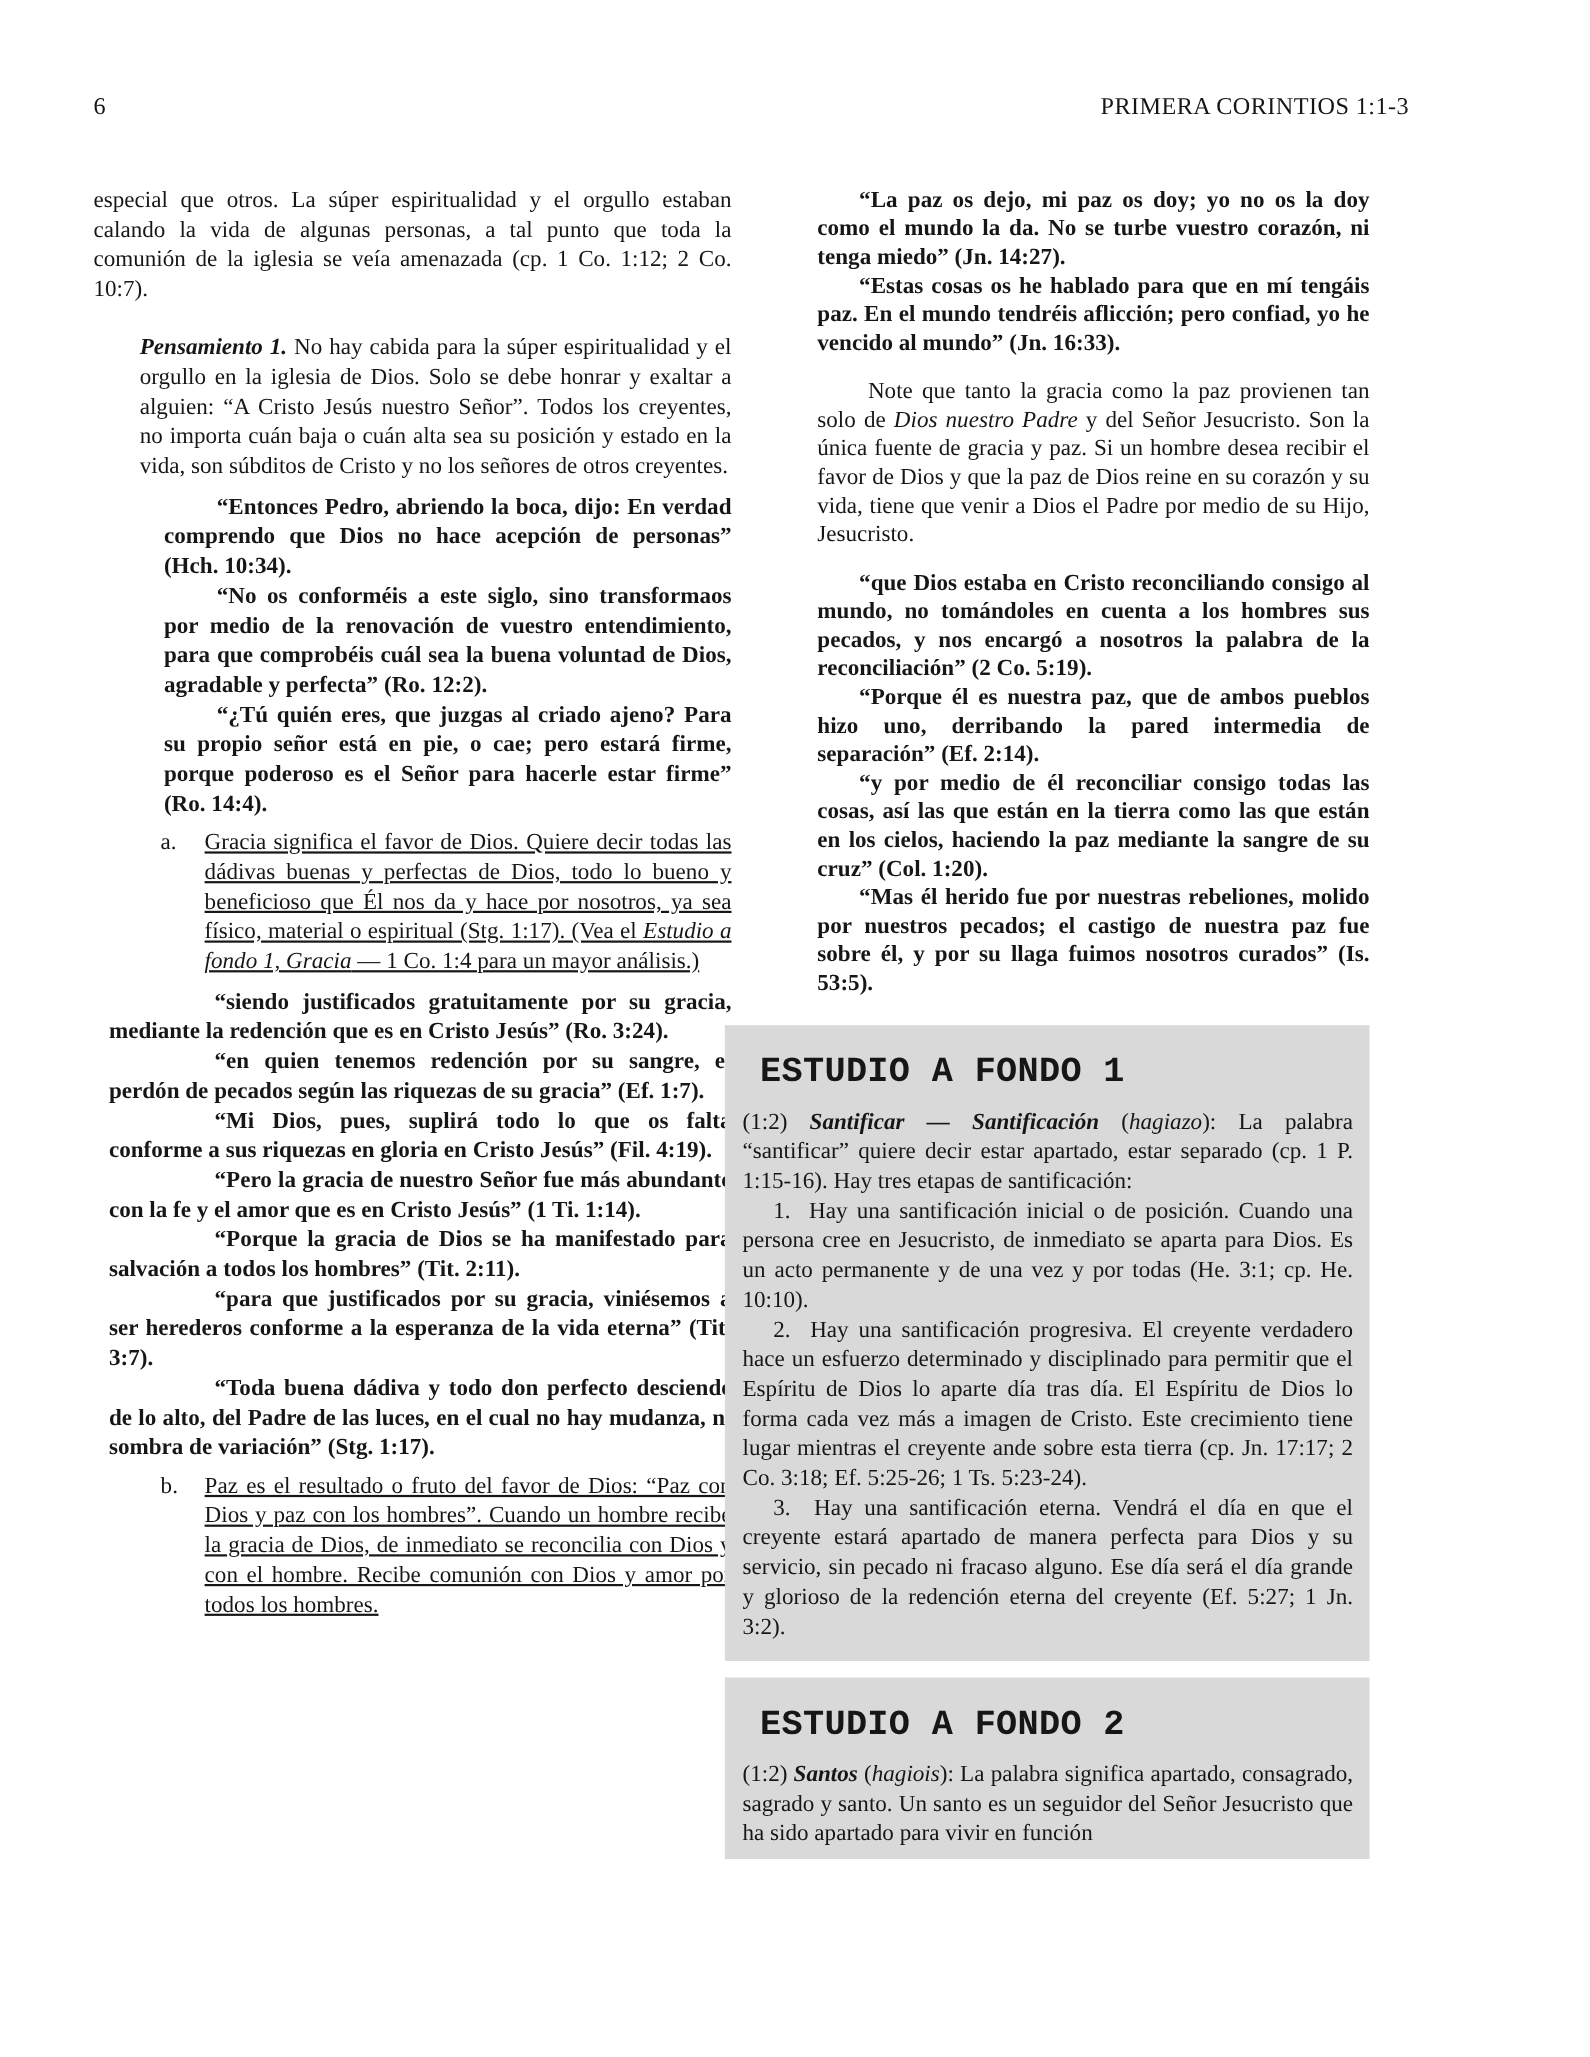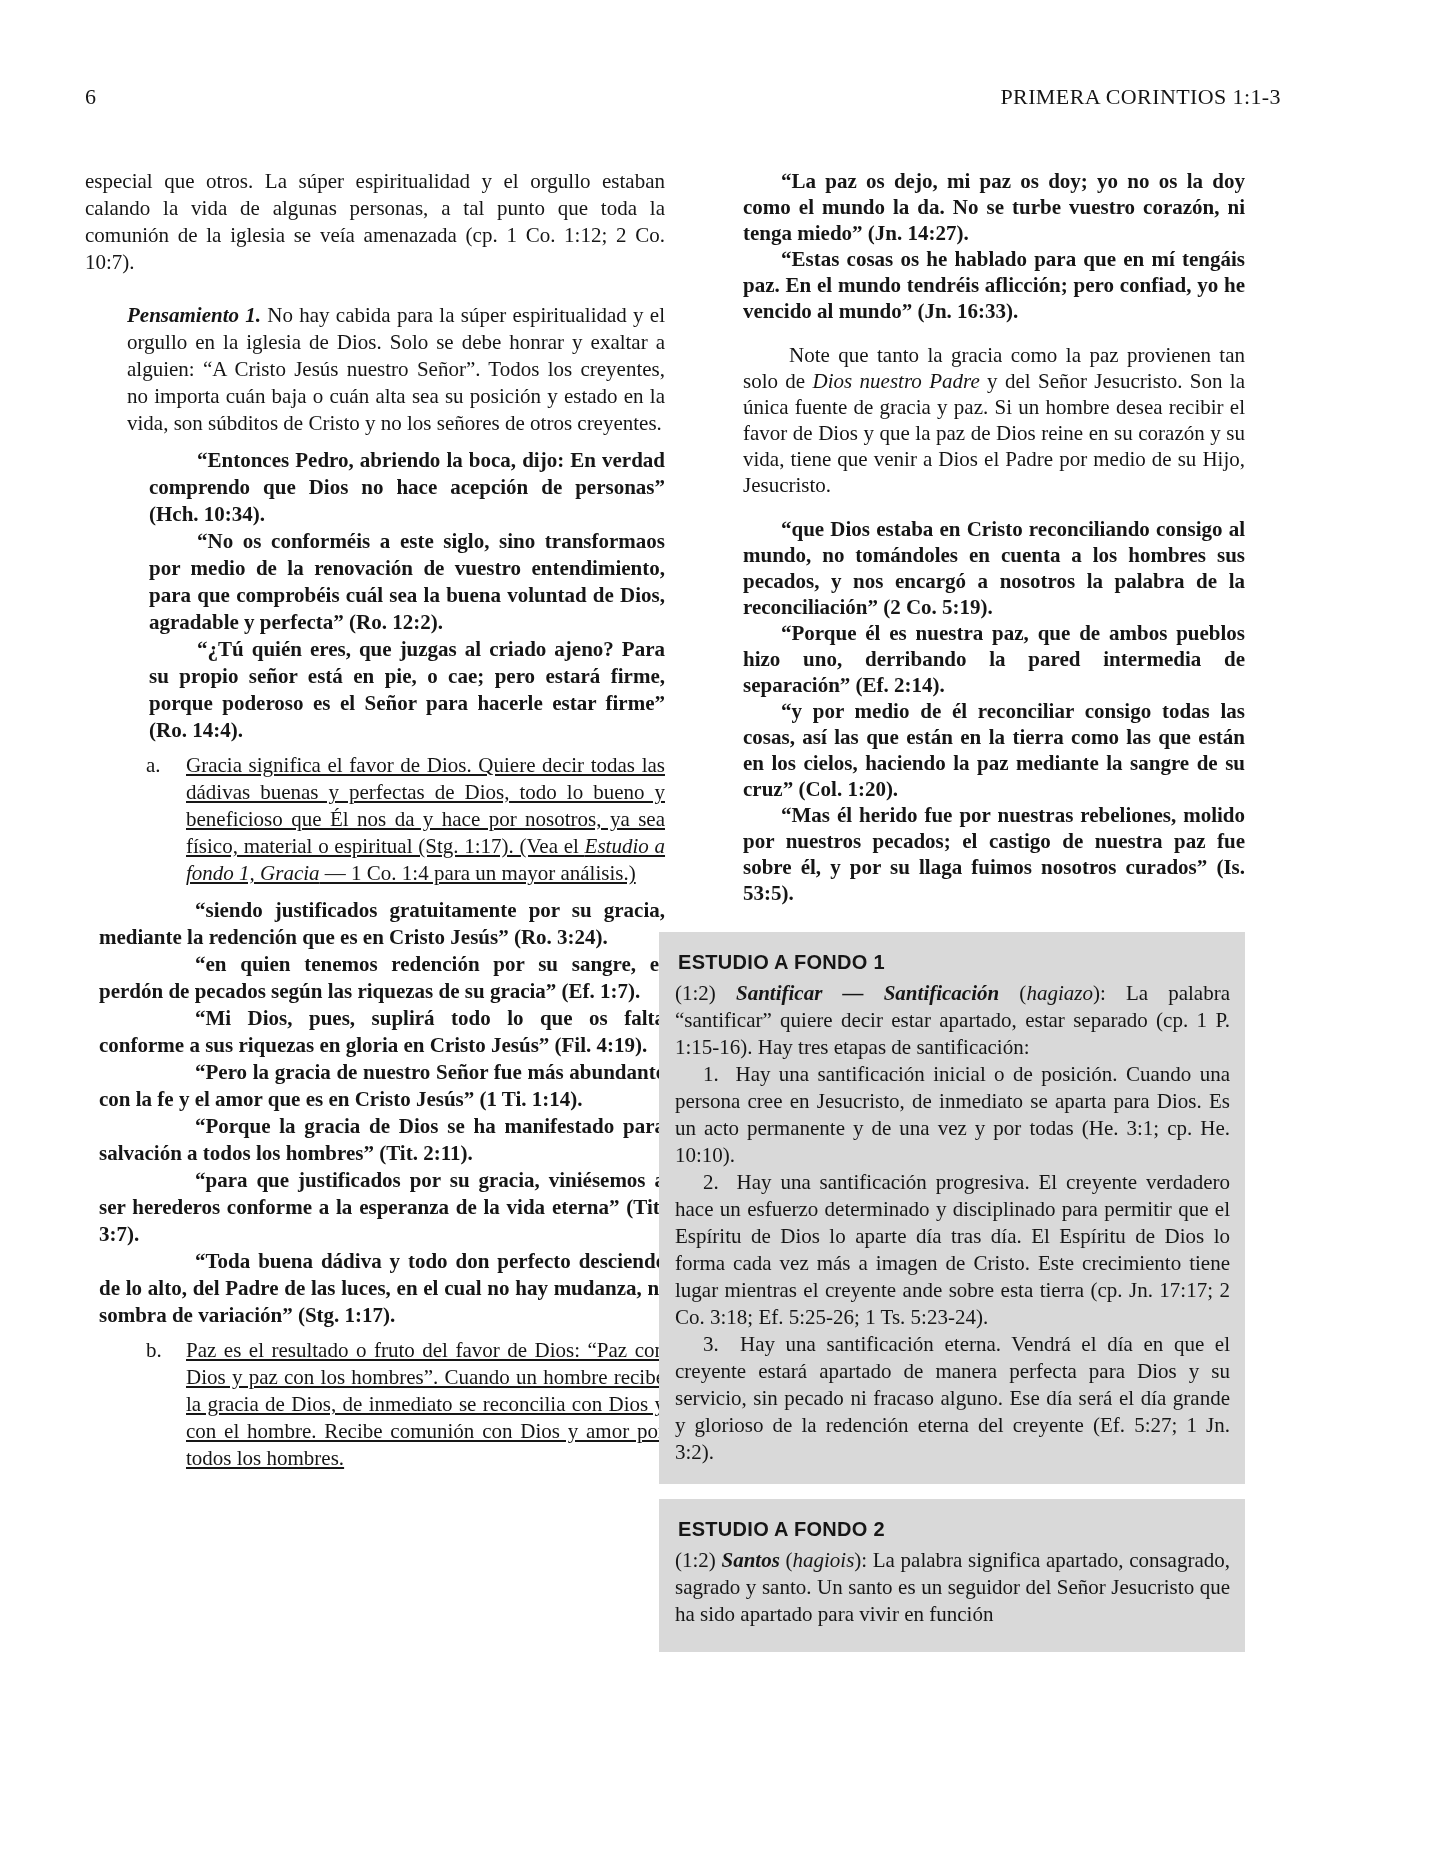--- a/index.html
+++ b/index.html
@@ -45,27 +45,27 @@
   .gap-top { margin-top:18px; }
   .note { margin-left:84px; text-indent:46px; }
   
   .estudio {
     margin-top:26px;
     background:var(--box-bg,#d9d9d9);
     padding:12px 15px 18px 16px;
     line-height:27px;
   }
   .etitle {
-    font-size:20px; line-height:30px; margin:3px;
+    font-size:32px; line-height:30px; margin:16px;
     font-weight:bold; letter-spacing:0.3px;
-    font-family:Liberation Sans, sans-serif;
+    font-family:Liberation Mono, monospace;
   }
   .eintro { text-align:justify; }
   .epoint { text-align:justify; text-indent:28px; }
-  .e2 { margin-top:15px; padding-bottom:24px; }
+  .e2 { margin-top:15px; padding-bottom:10px; }
 </style>
 </head>
 <body>
 
 <div class="page">
 
   <div class="header">
     <span class="pagenum">6</span>
     <span class="runhead">PRIMERA CORINTIOS 1:1-3</span>
   </div>

